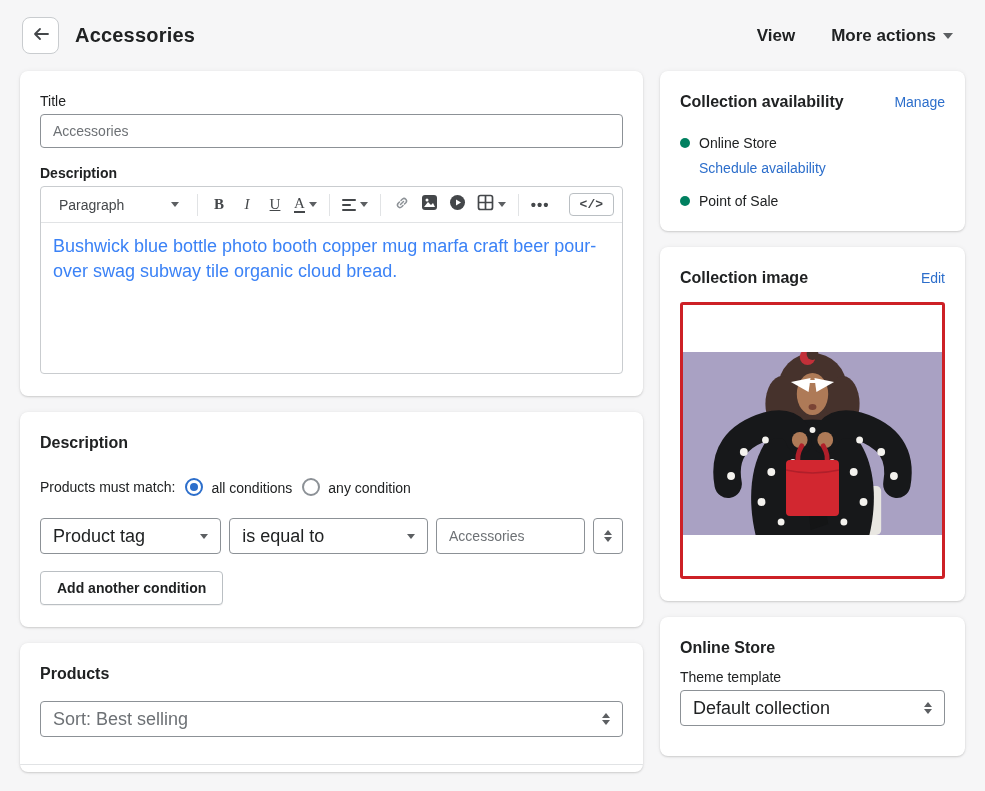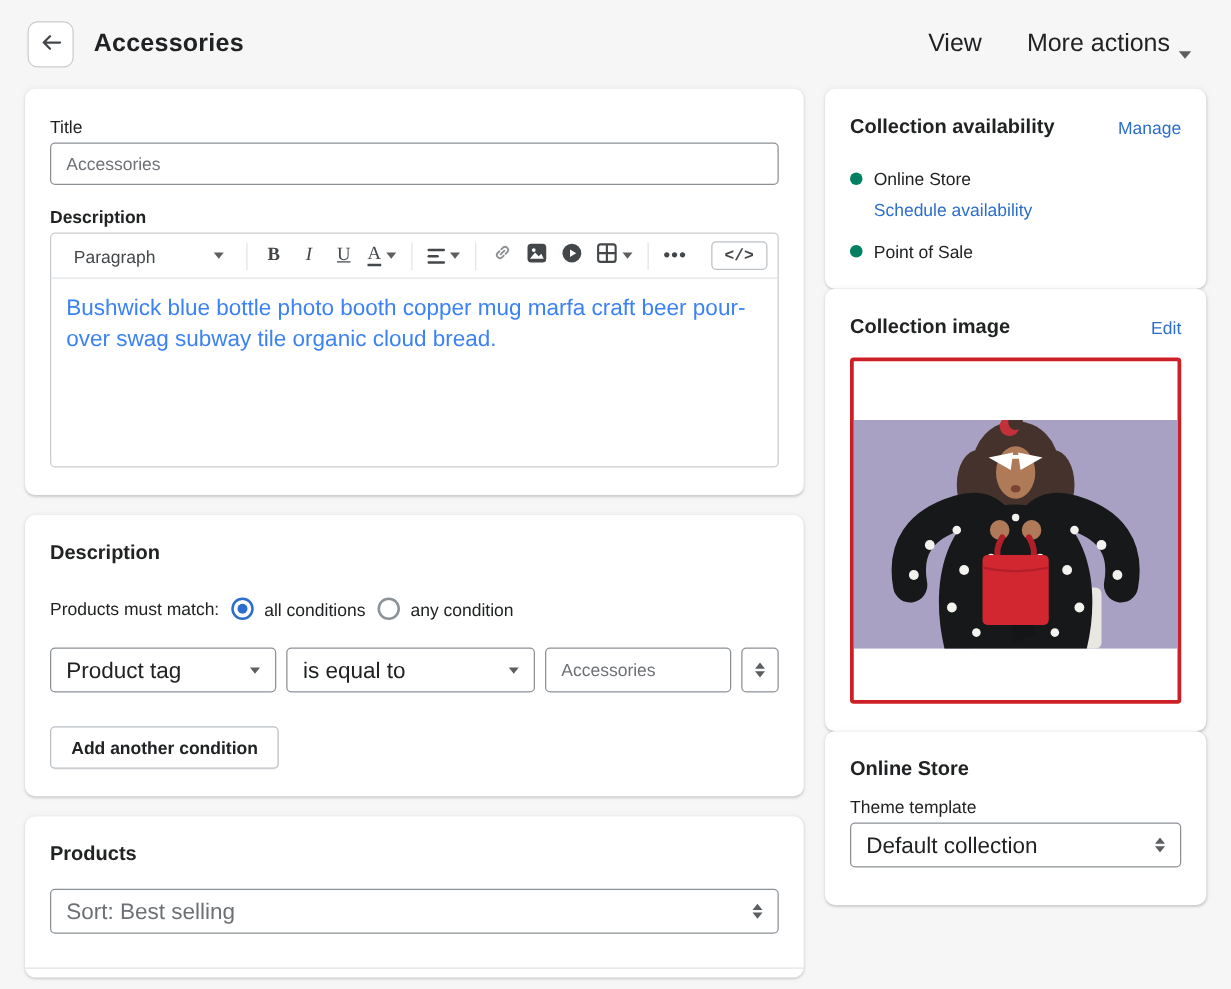--- a/index.html
+++ b/index.html
@@ -16,33 +16,33 @@
   
   .header { display:flex; align-items:center; padding:17px 22px 15px 22px; gap:16px; }
   .back-btn {
     width:37px; height:37px; background:#fff; border:1px solid #c9cccf;
     border-radius:8px; display:flex; align-items:center; justify-content:center;
     cursor:pointer; flex:0 0 auto;
   }
   .page-title { font-size:20px; font-weight:700; color:#202223; letter-spacing:.2px; }
   .header-spacer { flex:1; }
   .header-action {
-    font-size:20px; font-weight:400; color:#202223; padding:6px 10px;
-    background:transparent; border:none; cursor:pointer; display:flex; align-items:flex-end; gap:7px;
+    font-size:17px; font-weight:700; color:#202223; padding:6px 10px;
+    background:transparent; border:none; cursor:pointer; display:flex; align-items:center; gap:7px;
     font-family:"Liberation Sans", sans-serif;
   }
   .caret-down {
     width:0; height:0; border-left:5px solid transparent; border-right:5px solid transparent;
     border-top:6px solid #5c5f62; display:inline-block;
   }
 
   
   .content { display:flex; gap:17px; padding:2px 20px 0 20px; align-items:flex-start; }
   .left-col  { width:623px; display:flex; flex-direction:column; gap:16px; }
-  .right-col { width:311px; display:flex; flex-direction:column; }
+  .right-col { width:311px; display:flex; flex-direction:column; gap:16px; }
   .card {
     background:#fff; border-radius:8px;
     box-shadow:0 0 5px rgba(23,24,24,.05), 0 1px 2px rgba(0,0,0,.15);
     padding:22px 20px;
   }
   .card-heading { font-size:16px; font-weight:700; color:#202223; }
   .card-head-row { display:flex; align-items:center; justify-content:space-between; }
   .link { color:#2c6ecb; text-decoration:none; font-size:14px; cursor:pointer; }
 
   
@@ -109,21 +109,21 @@
   .radio-opt { display:flex; align-items:flex-end; gap:8px; cursor:pointer; }
   .radio { width:18px; height:18px; border-radius:50%; background:#fff; position:relative; flex:0 0 auto; }
   .radio.on  { border:2px solid #2c6ecb; }
   .radio.on::after {
     content:""; position:absolute; left:50%; top:50%; transform:translate(-50%,-50%);
     width:8px; height:8px; border-radius:50%; background:#2c6ecb;
   }
   .radio.off { border:2px solid #8c9196; }
   .rule-row { display:flex; gap:8px; margin-top:22px; }
   .btn-secondary {
-    margin-top:27px; background:#fff; border:1px solid #babfc3; border-radius:4px;
+    margin-top:17px; background:#fff; border:1px solid #babfc3; border-radius:4px;
     padding:8px 16px; font-size:14px; font-weight:600; color:#202223; cursor:pointer;
     box-shadow:0 1px 0 rgba(0,0,0,.05); font-family:"Liberation Sans", sans-serif;
   }
 
   
   .products-card { padding-bottom:0; height:129px; overflow:hidden; }
   .products-card .select-box { margin-top:18px; }
   .products-divider { border-top:1px solid #e1e3e5; margin:27px -20px 0 -20px; }
 
   

